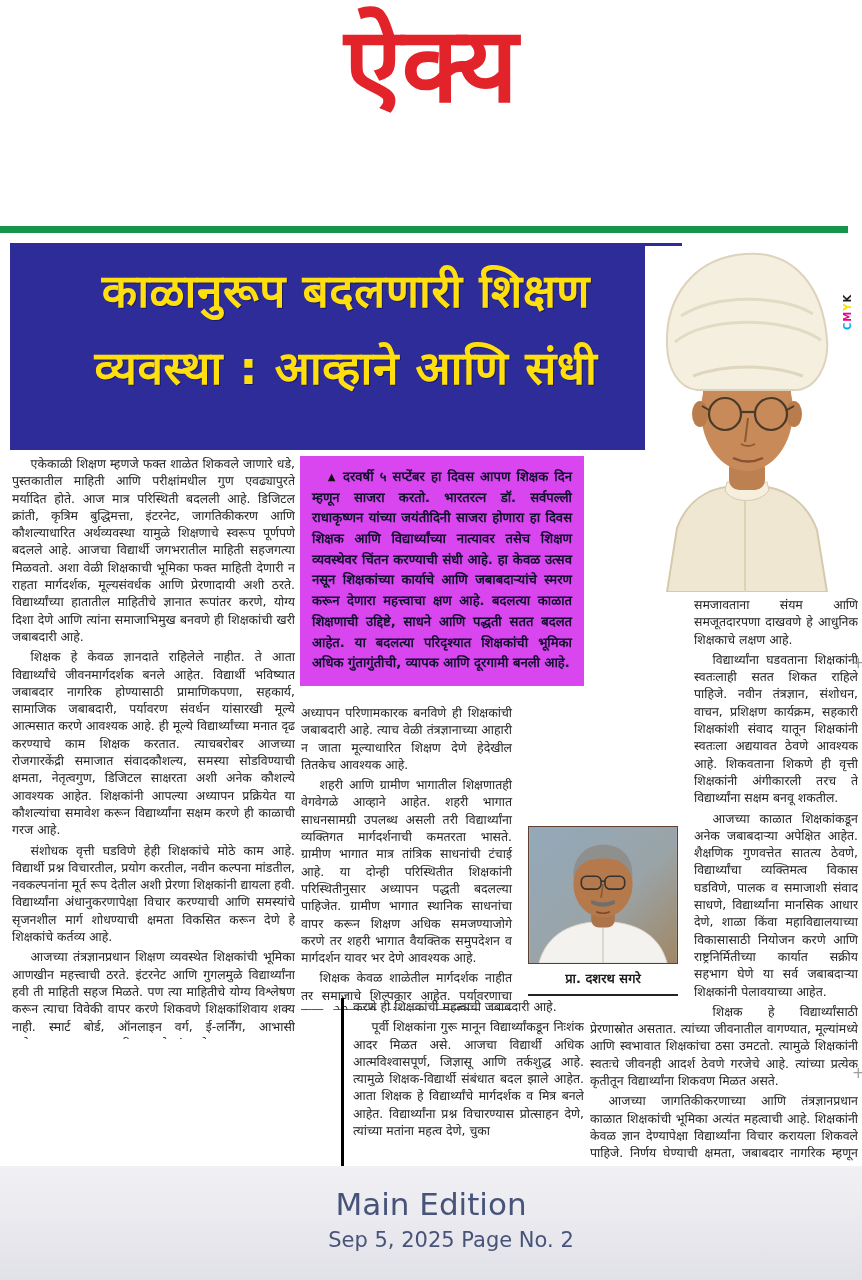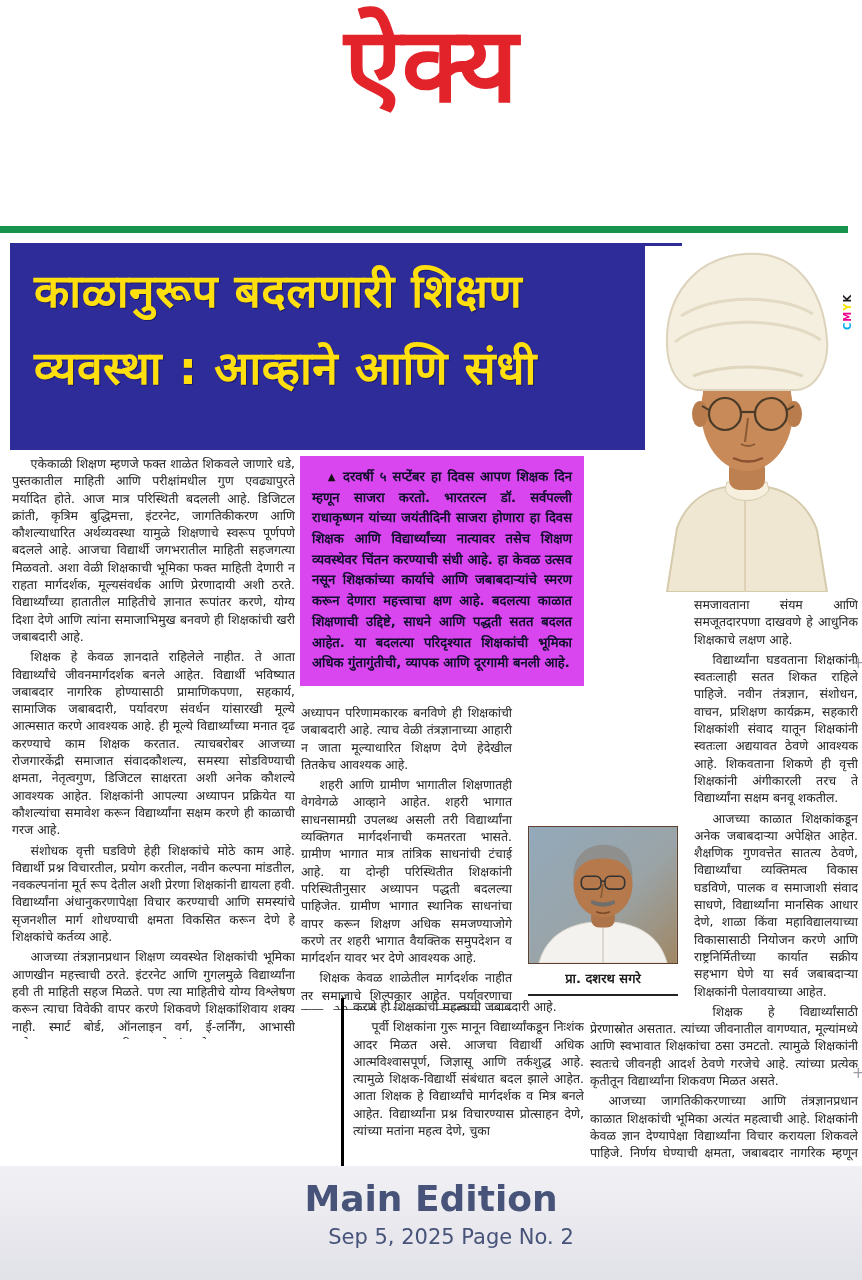--- a/index.html
+++ b/index.html
@@ -8,21 +8,21 @@
 
   
   .masthead{position:absolute;top:6px;left:0;right:0;text-align:center;
             font-size:104px;line-height:1.15;font-weight:bold;color:#e2232a;}
 
   
   .green-bar{position:absolute;top:226px;left:0;width:848px;height:7px;background:#17934b;}
 
   
   .headline-block{position:absolute;top:243px;left:10px;width:672px;height:207px;
-                  background:#2e2c99;color:#ffdf0e;padding-left:24px;box-sizing:border-box;}
+                  background:#2e2c99;color:#ffdf0e;box-sizing:border-box;text-align:center;}
   .headline-line{font-size:46px;font-weight:bold;letter-spacing:.5px;margin-top:15px;
                  white-space:nowrap;text-shadow:1px 1px 0 #1c1a6b;}
 
   
   .portrait{position:absolute;top:246px;left:645px;width:205px;height:346px;}
 
   
   .cmyk{position:absolute;left:842px;top:330px;transform:rotate(-90deg);
         transform-origin:left top;font-size:10px;font-weight:bold;letter-spacing:1px;
         white-space:nowrap;}
@@ -56,21 +56,21 @@
   .author-photo{display:block;width:150px;height:138px;border:1px solid #5d4030;box-sizing:border-box;}
   .author-caption{font-size:13px;font-weight:bold;color:#1c1c1c;text-align:center;margin-top:5px;}
   .author-rule{height:2px;background:#222;margin-top:7px;}
 
   
   .reg-cross{position:absolute;color:#9a9aa2;font-size:15px;line-height:1;}
 
   
   .footer{position:absolute;top:1166px;left:0;width:862px;height:114px;text-align:center;
           background:linear-gradient(#f1f1f5,#e1e1e8);color:#475379;}
-  .footer-line1{font-size:36px;margin-top:12px;font-weight:bold;}
+  .footer-line1{font-size:31px;margin-top:20px;}
   .footer-line2{font-size:21px;margin-top:6px;padding-left:40px;}
 </style>
 </head>
 <body>
 
 <div class="page">
 
   <div class="masthead">ऐक्य</div>
 
   <div class="green-bar"></div>

